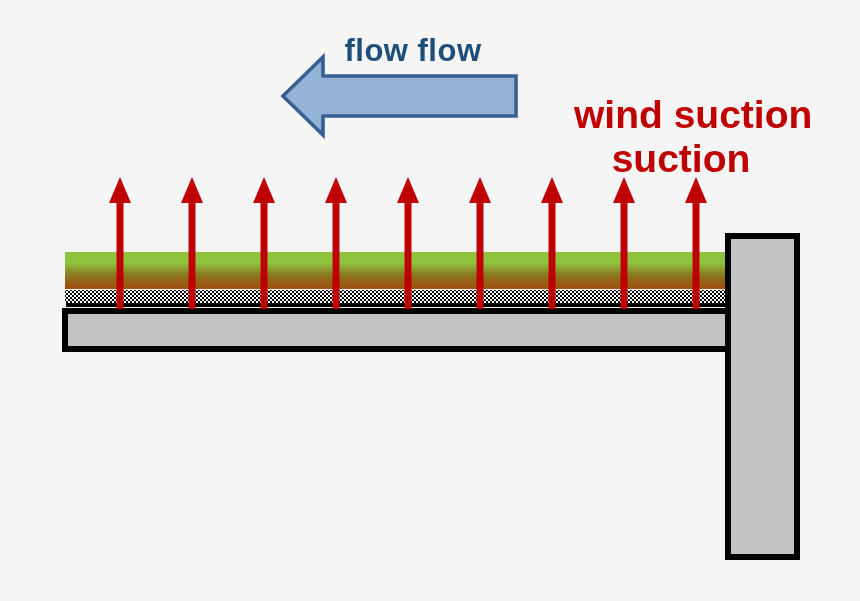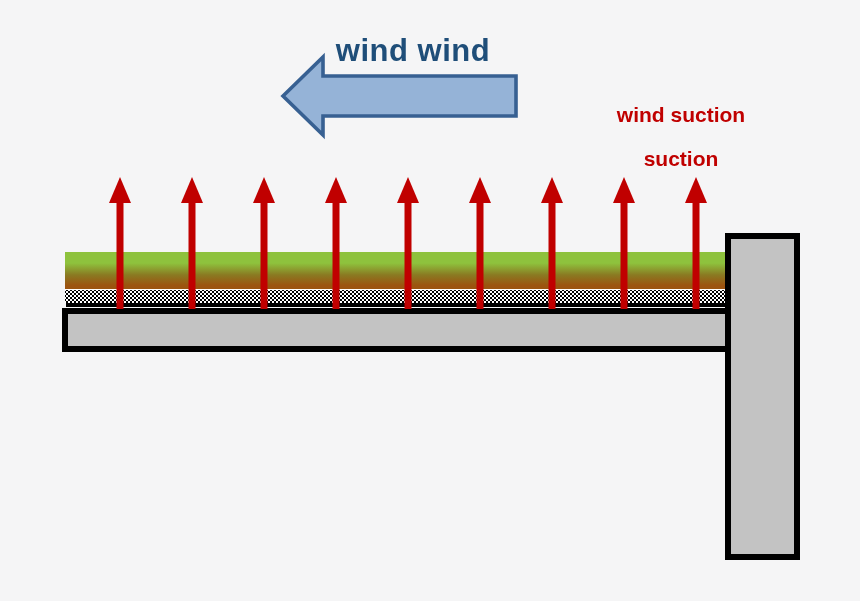--- a/index.html
+++ b/index.html
@@ -80,21 +80,21 @@
     text-align: center;
     font-size: 31px;
     font-weight: bold;
     color: var(--blue-text);
     letter-spacing: 0.5px;
     white-space: nowrap;
   }
   .wind-suction-label {
     left: 574px; top: 93px; width: 214px;
     text-align: center;
-    font-size: 21px;
+    font-size: 39px;
     font-weight: bold;
     color: var(--red);
     line-height: 44px;
     white-space: nowrap;
   }
   .wind-suction-label span { display: block; }
 </style>
 </head>
 <body>
 
@@ -123,20 +123,20 @@
         <polygon points="469,203 480,177 491,203" class="suction-head"></polygon>
         <line x1="552" y1="309" x2="552" y2="200" class="suction-shaft"></line>
         <polygon points="541,203 552,177 563,203" class="suction-head"></polygon>
         <line x1="624" y1="309" x2="624" y2="200" class="suction-shaft"></line>
         <polygon points="613,203 624,177 635,203" class="suction-head"></polygon>
         <line x1="696" y1="309" x2="696" y2="200" class="suction-shaft"></line>
         <polygon points="685,203 696,177 707,203" class="suction-head"></polygon>
       </g>
   </svg>
 
-  <div class="abs wind-flow-label">wind wind</div>
+  <div class="abs wind-flow-label">flow flow</div>
 
   <div class="abs wind-suction-label">
     <span>wind suction</span>
     <span>suction</span>
   </div>
 
 </div>
 
 </body></html>

